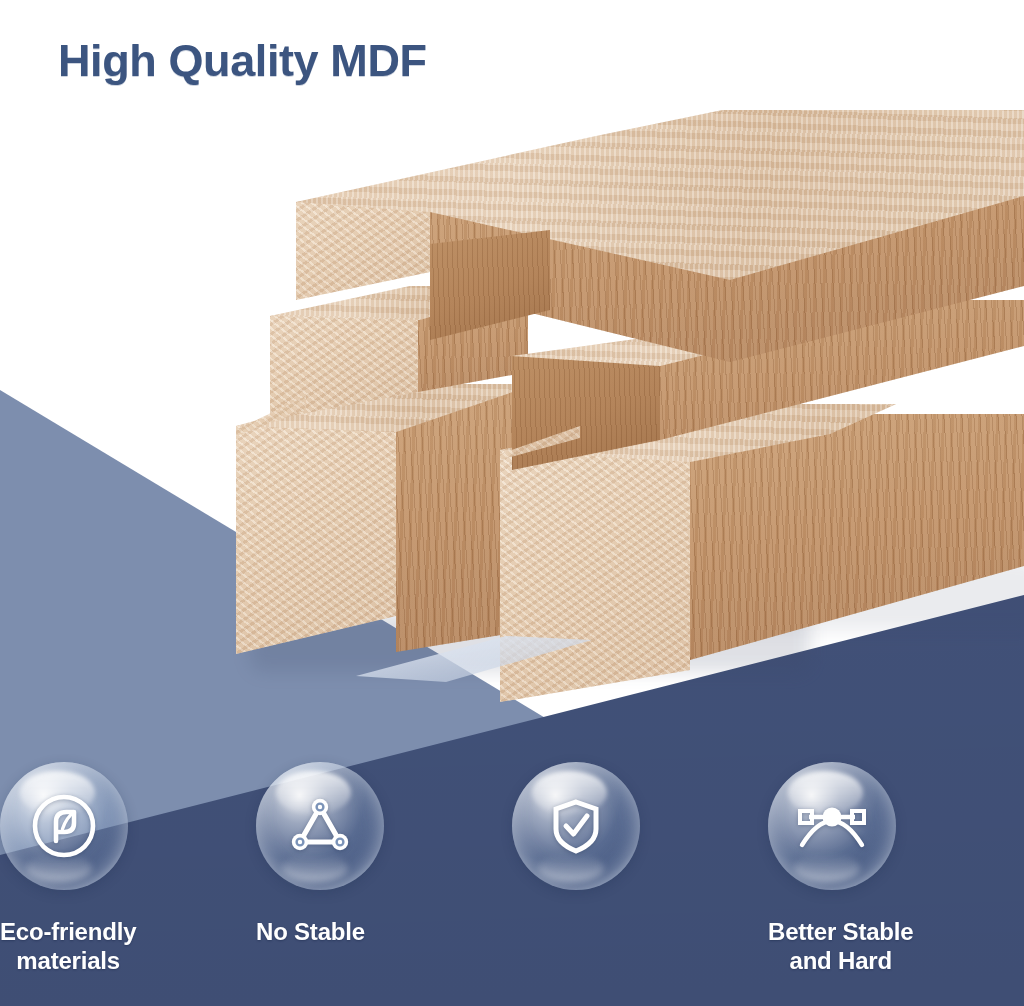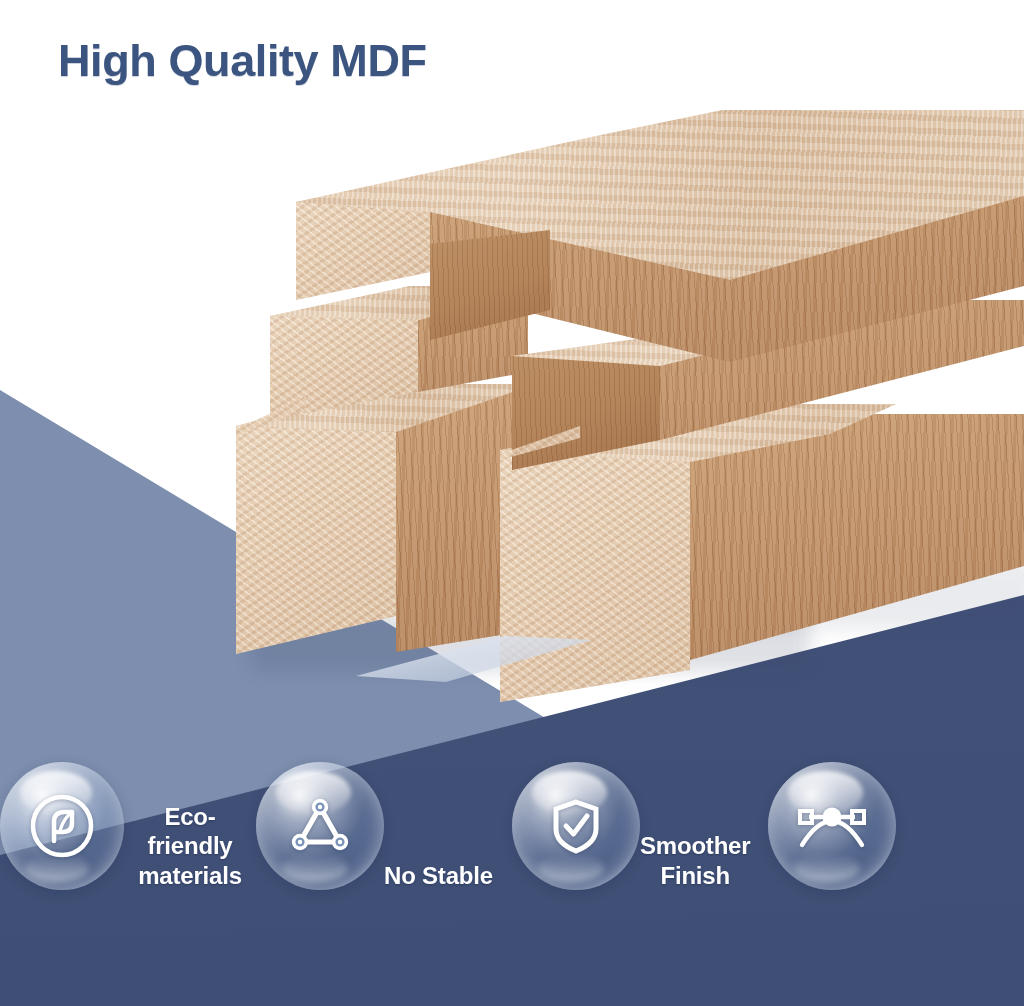--- a/index.html
+++ b/index.html
@@ -110,21 +110,22 @@
     left: 0;
     top: 762px;
     width: 1024px;
     height: 244px;
     display: flex;
     align-items: flex-start;
   }
   .feature {
     flex: 1 1 0;
     display: flex;
-    align-items: flex-end;
+    flex-direction: column;
+    align-items: flex-start;
   }
   .bubble {
     position: relative;
     width: 128px;
     height: 128px;
     border-radius: 50%;
     background:
       radial-gradient(circle at 34% 26%, rgba(255,255,255,0.92) 0%, rgba(232,240,250,0.55) 22%, rgba(150,175,210,0.30) 52%, rgba(105,130,175,0.26) 74%, rgba(190,210,235,0.42) 92%, rgba(225,238,250,0.55) 100%);
     box-shadow:
       inset 0 0 22px rgba(255,255,255,0.55),
@@ -267,30 +268,30 @@
       <div class="feature-label">No Stable</div>
     </div>
 
     <div class="feature">
       <div class="bubble">
         <svg width="74" height="74" viewBox="0 0 74 74" aria-hidden="true">
           <path d="M37 13 L57 20 L57 40 Q57 54 37 62 Q17 54 17 40 L17 20 Z" fill="none" stroke="#ffffff" stroke-width="5"></path>
           <path d="M27 37 L34.5 45 L48 27" fill="none" stroke="#ffffff" stroke-width="5" stroke-linecap="round" stroke-linejoin="round"></path>
         </svg>
       </div>
-      <div class="feature-label">Smoother
-Finish</div>
     </div>
 
     <div class="feature">
       <div class="bubble">
         <svg width="80" height="74" viewBox="0 0 80 74" aria-hidden="true">
           <path d="M10 56 Q40 8 70 56" fill="none" stroke="#ffffff" stroke-width="4.4" stroke-linecap="round"></path>
           <line x1="17" y1="28" x2="63" y2="28" stroke="#ffffff" stroke-width="4.4"></line>
           <rect x="8" y="22" width="12" height="12" fill="none" stroke="#ffffff" stroke-width="4"></rect>
           <rect x="60" y="22" width="12" height="12" fill="none" stroke="#ffffff" stroke-width="4"></rect>
           <circle cx="40" cy="28" r="9.5" fill="#ffffff"></circle>
         </svg>
       </div>
+      <div class="feature-label">Better Stable
+and Hard</div>
     </div>
 
   </div>
 </div>
 
 </body></html>

